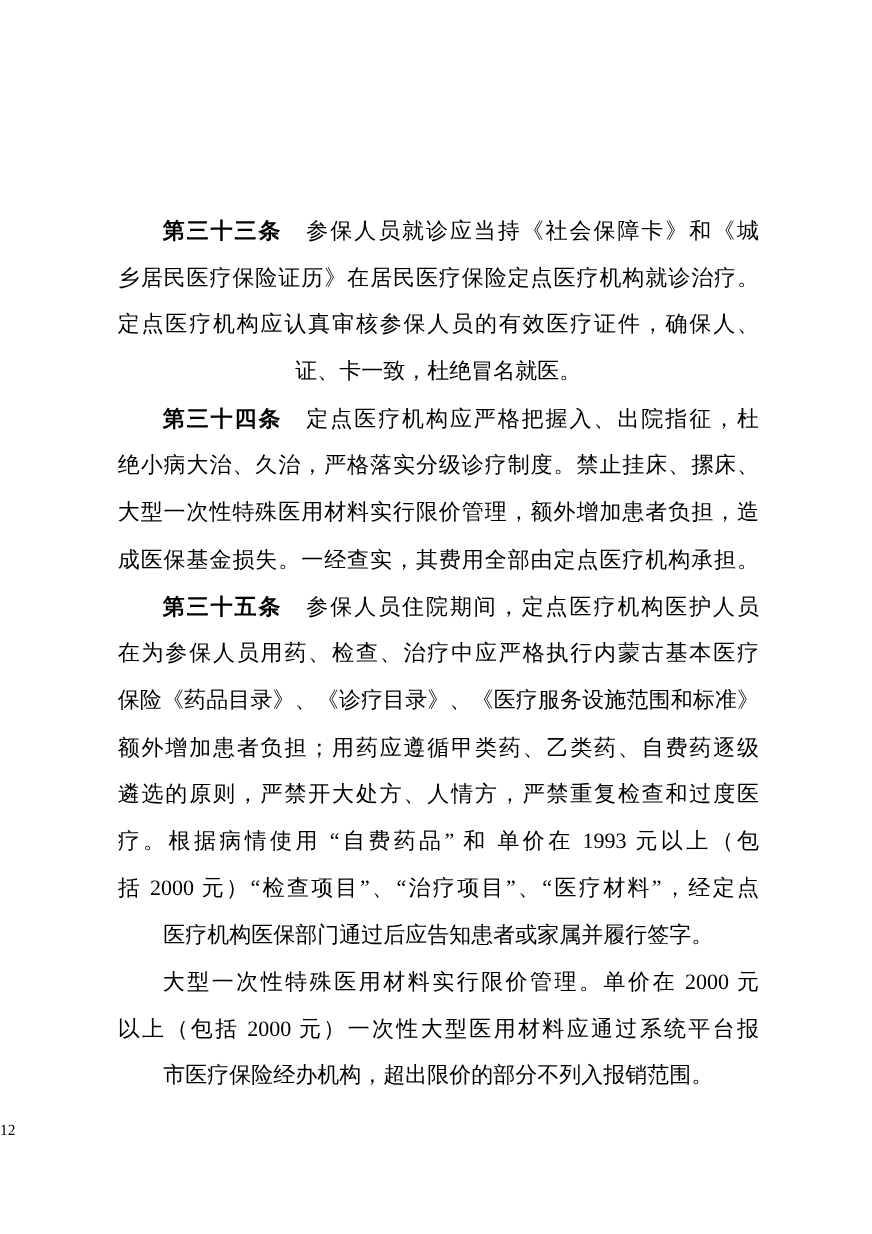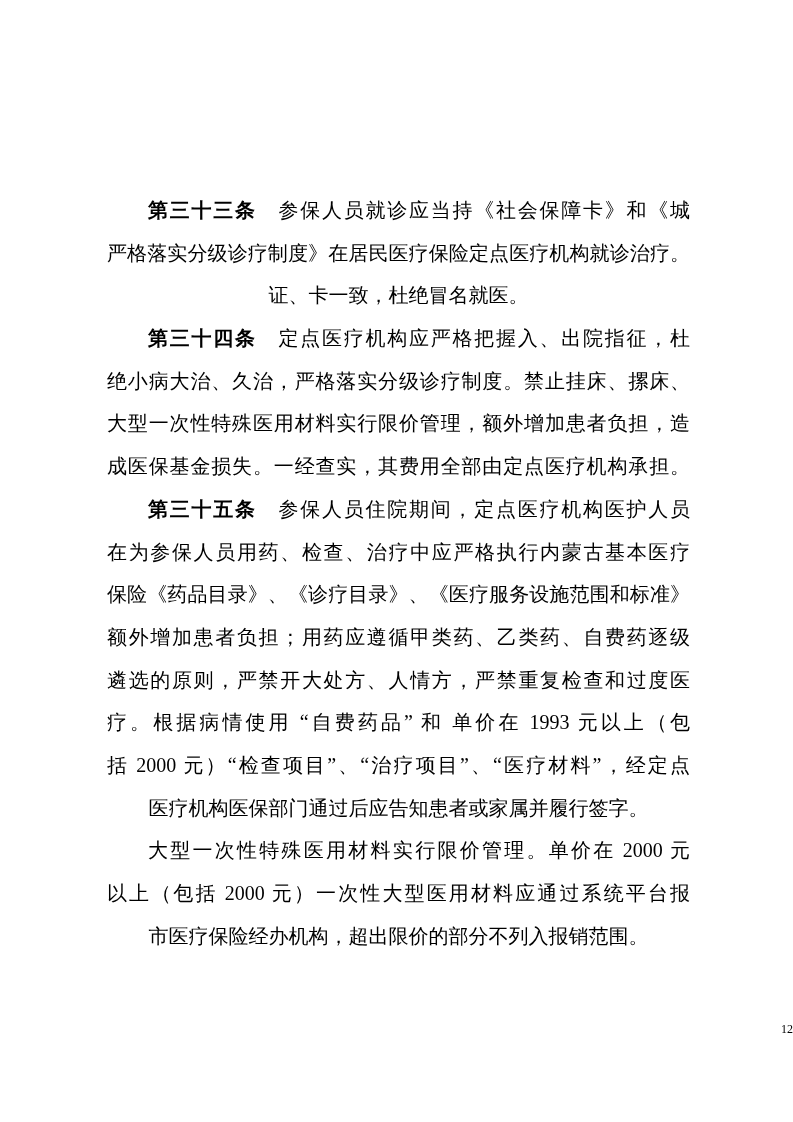--- a/index.html
+++ b/index.html
@@ -37,34 +37,35 @@
     text-indent: 41px;
   }
   .article-no {
     font-weight: bold;
   }
   .page-number {
     position: absolute;
     top: 1018px;
     left: 0;
     width: 100%;
-    text-align: right;
-    font-size: 12px;
+    text-align: left;
+    font-size: 14px;
     line-height: 22px;
     color: #000000;
   }
 </style>
 </head>
 <body>
 
 <div class="page">
   <div class="text-block">
       <div class="paragraph">
         <div class="line fill indent"><span class="article-no">第三十三条</span>　参保人员就诊应当持《社会保障卡》和《城</div>
-        <div class="line fill">严格落实分级诊疗制度》在居民医疗保险定点医疗机构就诊治疗。</div>
+        <div class="line fill">乡居民医疗保险证历》在居民医疗保险定点医疗机构就诊治疗。</div>
+        <div class="line fill">定点医疗机构应认真审核参保人员的有效医疗证件，确保人、</div>
         <div class="line">证、卡一致，杜绝冒名就医。</div>
       </div>
       <div class="paragraph">
         <div class="line fill indent"><span class="article-no">第三十四条</span>　定点医疗机构应严格把握入、出院指征，杜</div>
         <div class="line fill">绝小病大治、久治，严格落实分级诊疗制度。禁止挂床、摞床、</div>
         <div class="line fill">大型一次性特殊医用材料实行限价管理，额外增加患者负担，造</div>
         <div class="line fill">成医保基金损失。一经查实，其费用全部由定点医疗机构承担。</div>
       </div>
       <div class="paragraph">
         <div class="line fill indent"><span class="article-no">第三十五条</span>　参保人员住院期间，定点医疗机构医护人员</div>

